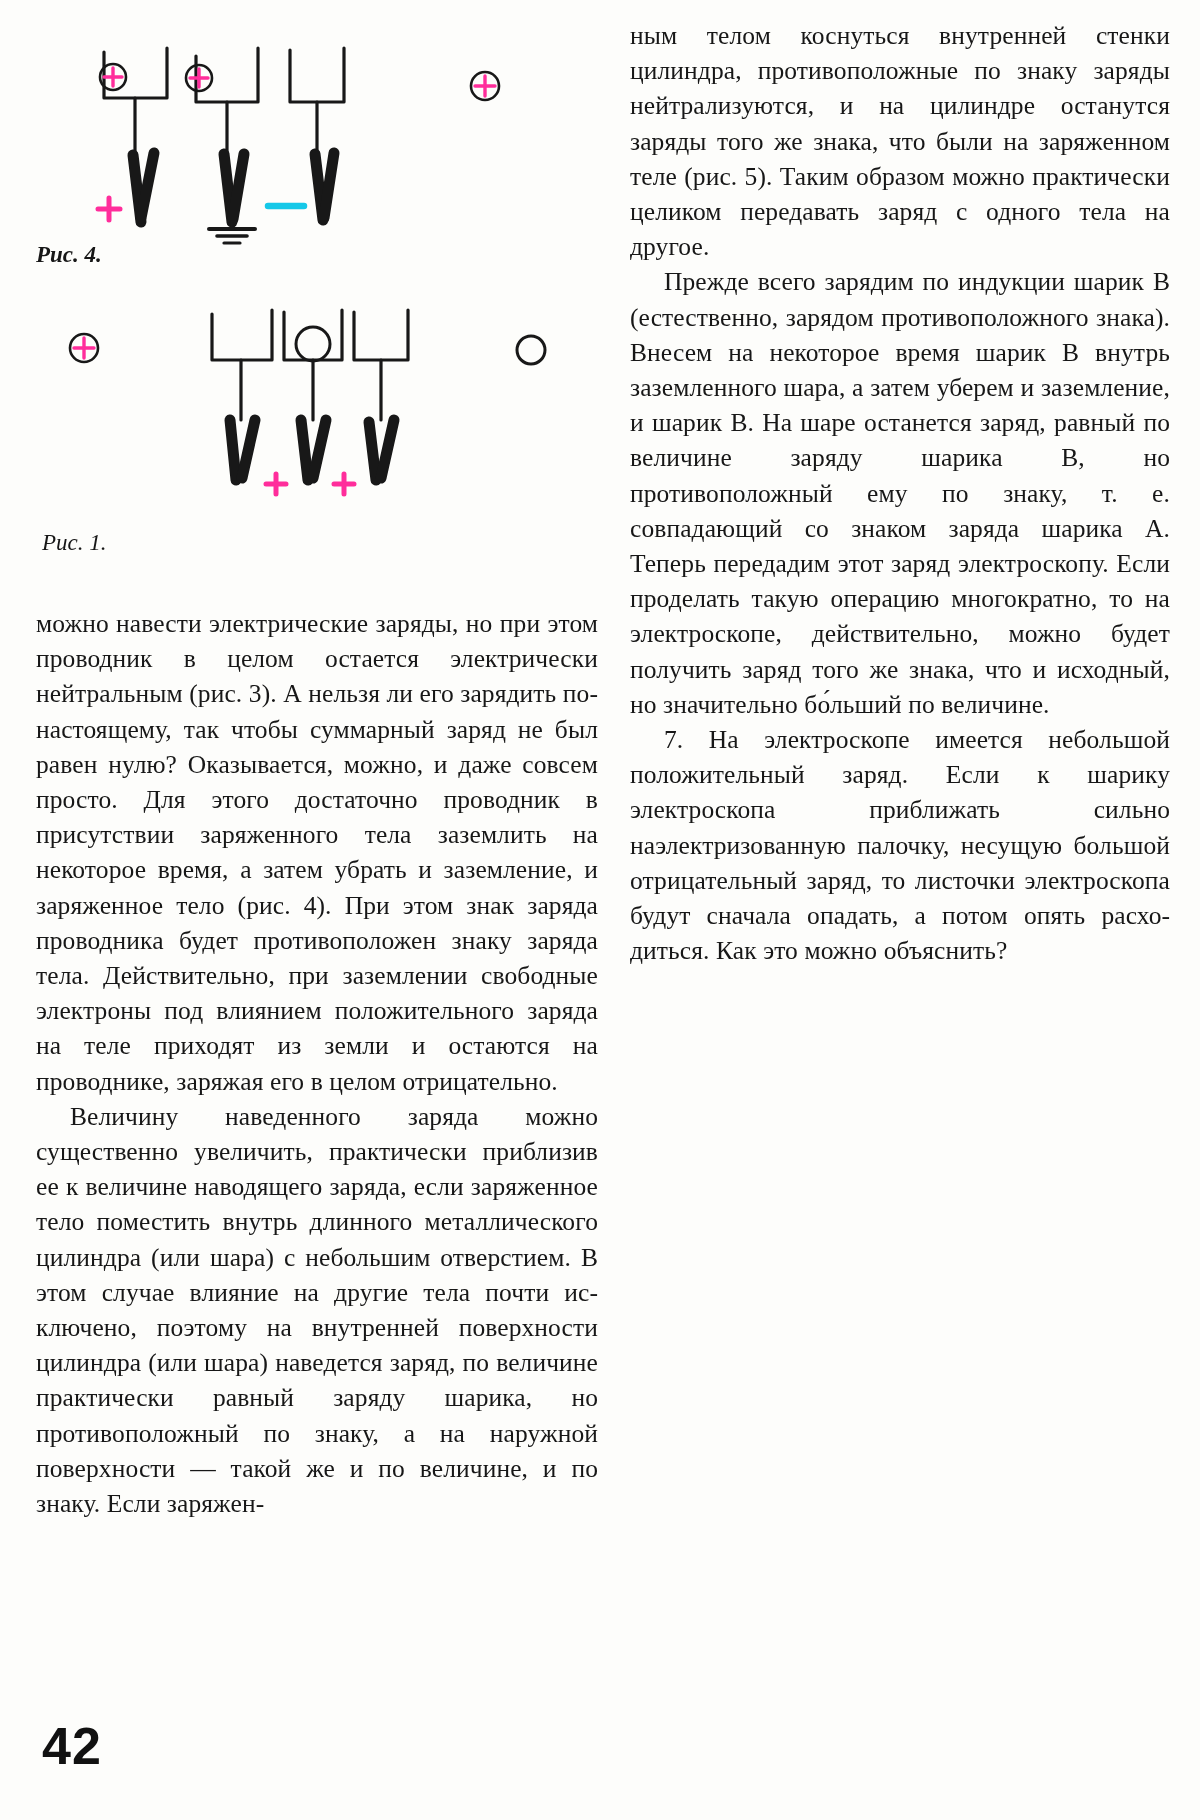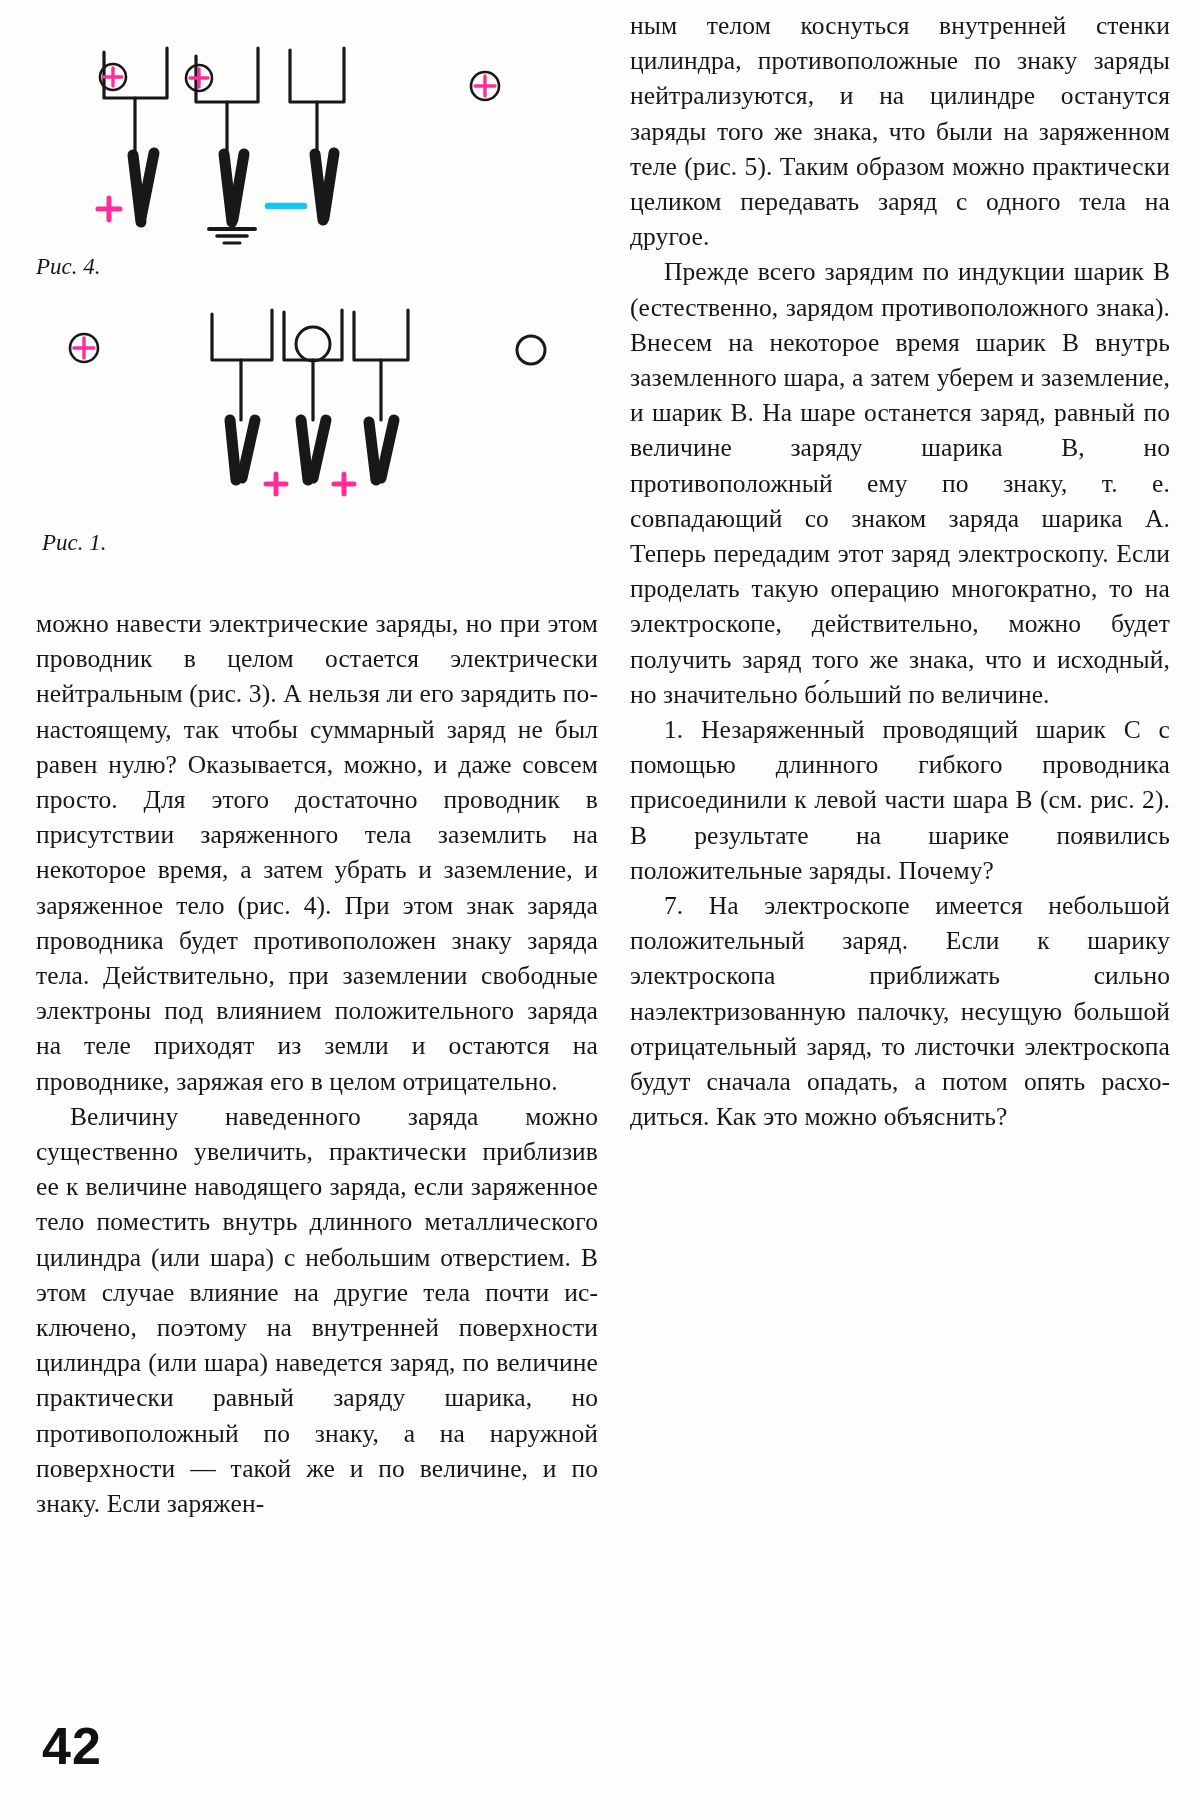--- a/index.html
+++ b/index.html
@@ -30,21 +30,21 @@
   }
   .col-left {
     position: absolute;
     left: 36px;
     top: 22px;
     width: 562px;
   }
   .col-right {
     position: absolute;
     left: 630px;
-    top: 8px;
+    top: 18px;
     width: 540px;
     font-family: Liberation Serif, serif;
   }
   p.body {
     margin: 0 0 0 0;
     font-size: 25.5px;
     line-height: 35.2px;
     text-align: justify;
     text-justify: inter-word;
     letter-spacing: 0.1px;
@@ -71,21 +71,22 @@
     height: 232px;
   }
   #fig5-wrap {
     position: relative;
     width: 562px;
     height: 230px;
   }
   .cap4 {
     position: absolute;
     left: 0px;
-    top: 232px;
+    top: 220px;
+    font-weight: bold;
   }
   .cap5 {
     position: absolute;
     left: 6px;
     top: 232px;
   }
   .page-number {
     position: absolute;
     left: 42px;
     top: 1716px;
@@ -201,21 +202,20 @@
 
       <div style="margin-top:78px">
         <p class="body noindent">можно навести электрические заряды, но при этом проводник в целом ос­тается электрически нейтральным (рис. 3). А нельзя ли его зарядить по-настоящему, так чтобы суммарный заряд не был равен нулю? Оказы­вается, можно, и даже совсем просто. Для этого достаточно проводник в присутствии заряженного тела зазем­лить на некоторое время, а затем убрать и заземление, и заряженное тело (рис. 4). При этом знак заря­да проводника будет противоположен знаку заряда тела. Действительно, при заземлении свободные электроны под влиянием положительного заряда на теле приходят из земли и остаются на проводнике, заряжая его в целом отрицательно.</p>
         <p class="body">Величину наведенного заряда мож­но существенно увеличить, практиче­ски приблизив ее к величине наво­дящего заряда, если заряженное тело поместить внутрь длинного метал­лического цилиндра (или шара) с небольшим отверстием. В этом случае влияние на другие тела почти ис­ключено, поэтому на внутренней по­верхности цилиндра (или шара) на­ведется заряд, по величине практи­чески равный заряду шарика, но противоположный по знаку, а на на­ружной поверхности — такой же и по величине, и по знаку. Если заряжен-</p>
       </div>
     </div>
 
     <div class="col-right">
       <p class="body noindent">ным телом коснуться внутренней стен­ки цилиндра, противоположные по знаку заряды нейтрализуются, и на цилиндре останутся заряды того же знака, что были на заряженном те­ле (рис. 5). Таким образом можно практически целиком передавать за­ряд с одного тела на другое.</p>
       <p class="body">Прежде всего зарядим по индукции шарик B (естественно, зарядом проти­воположного знака). Внесем на неко­торое время шарик B внутрь зазем­ленного шара, а затем уберем и зазем­ление, и шарик B. На шаре останет­ся заряд, равный по величине заря­ду шарика B, но противоположный ему по знаку, т. е. совпадающий со знаком заряда шарика A. Теперь передадим этот заряд электроскопу. Если проделать такую операцию многократно, то на электроскопе, действительно, можно будет получить заряд того же знака, что и исходный, но значительно бо́льший по величине.</p>
-      <p class="body">1. Незаряженный проводящий ша­рик C с помощью длинного гиб­кого проводника присоединили к ле­вой части шара B (см. рис. 2). В результате на шарике появились положительные заряды. Почему?</p>
       <p class="body">7. На электроскопе имеется не­большой положительный заряд. Если к шарику электроскопа приближать сильно наэлектризованную палочку, несущую большой отрицательный за­ряд, то листочки электроскопа будут сначала опадать, а потом опять расхо­диться. Как это можно объяснить?</p>
     </div>
 
   </div>
 
   <div class="page-number">42</div>
 
 </div>
 
 </body></html>

